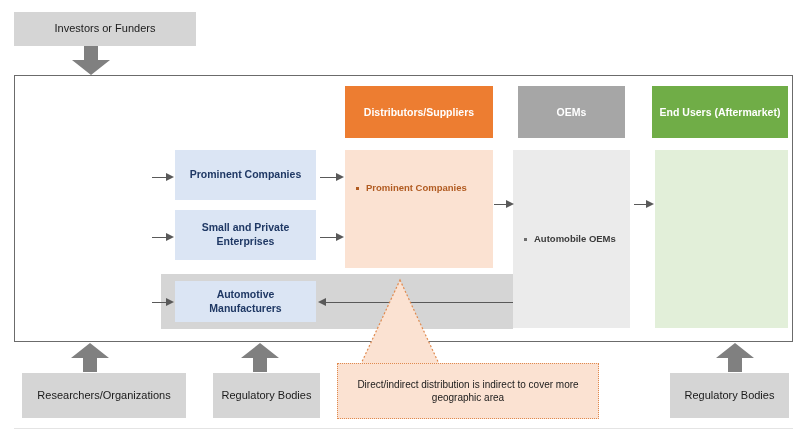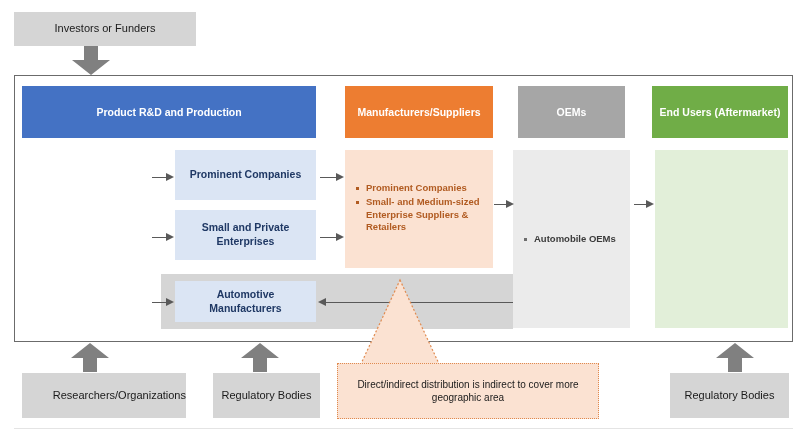--- a/index.html
+++ b/index.html
@@ -148,26 +148,23 @@
   <div class="abs extbox" style="left:14px; top:12px; width:182px; height:34px;">
     <span>Investors or Funders</span>
   </div>
 
   <svg class="abs blockarrow" style="left:70px; top:46px;" width="42" height="30" viewBox="0 0 42 30">
     <polygon points="14,0 28,0 28,14 40,14 21,29 2,14 14,14" fill="#808080"></polygon>
   </svg>
 
   <div class="abs frame" style="left:14px; top:75px; width:779px; height:267px;"></div>
 
-  <div class="abs colhead" style="left:22px; top:86px; width:294px; height:52px; background:#4472c4;">
-    <span>Product R&amp;D and Production</span>
-  </div>
 
   <div class="abs colhead" style="left:345px; top:86px; width:148px; height:52px; background:#ed7d31;">
-    <span>Manufacturers/Suppliers</span>
+    <span>Distributors/Suppliers</span>
   </div>
 
   <div class="abs colhead" style="left:652px; top:86px; width:136px; height:52px; background:#70ad47;">
     <span>End Users (Aftermarket)</span>
   </div>
 
   <div class="abs colhead" style="left:518px; top:86px; width:107px; height:52px; background:#a6a6a6;">
     <span>OEMs</span>
   </div>
 
@@ -182,21 +179,20 @@
     <span>Small and Private Enterprises</span>
   </div>
 
   <div class="abs innerbox lightblue" style="left:175px; top:281px; width:141px; height:41px;">
     <span>Automotive Manufacturers</span>
   </div>
 
   <div class="abs" style="left:345px; top:150px; width:148px; height:118px; background:#fbe2d2;"></div>
   <ul class="bullets bullets-orange abs" style="left:355px; top:182px; width:130px;">
     <li>Prominent Companies</li>
-    <li>Small- and Medium-sized Enterprise Suppliers &amp; Retailers</li>
   </ul>
 
   <div class="abs" style="left:513px; top:150px; width:117px; height:178px; background:#ebebeb;"></div>
   <ul class="bullets bullets-gray abs" style="left:523px; top:233px; width:105px;">
     <li>Automobile OEMs</li>
   </ul>
 
   <div class="abs" style="left:655px; top:150px; width:133px; height:178px; background:#e2efd9;"></div>
 
   <div class="abs thinline" style="left:152px; top:177px; width:15px; height:1px;"></div>
@@ -235,21 +231,21 @@
   </svg>
 
   <svg class="abs blockarrow" style="left:239px; top:341px;" width="42" height="32" viewBox="0 0 42 32">
     <polygon points="21,2 40,17 28,17 28,31 14,31 14,17 2,17" fill="#808080"></polygon>
   </svg>
 
   <svg class="abs blockarrow" style="left:714px; top:341px;" width="42" height="32" viewBox="0 0 42 32">
     <polygon points="21,2 40,17 28,17 28,31 14,31 14,17 2,17" fill="#808080"></polygon>
   </svg>
 
-  <div class="abs extbox" style="left:22px; top:373px; width:164px; height:45px;justify-content:flex-end;">
+  <div class="abs extbox" style="left:22px; top:373px; width:164px; height:45px;">
     <span>Researchers/Organizations</span>
   </div>
 
   <div class="abs extbox" style="left:213px; top:373px; width:107px; height:45px;">
     <span>Regulatory Bodies</span>
   </div>
 
   <div class="abs extbox" style="left:670px; top:373px; width:119px; height:45px;">
     <span>Regulatory Bodies</span>
   </div>

